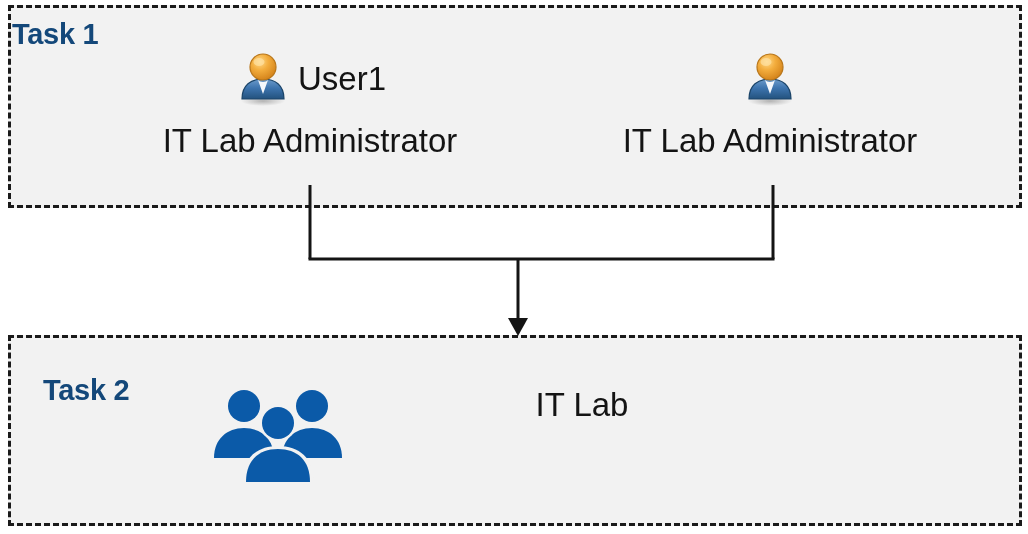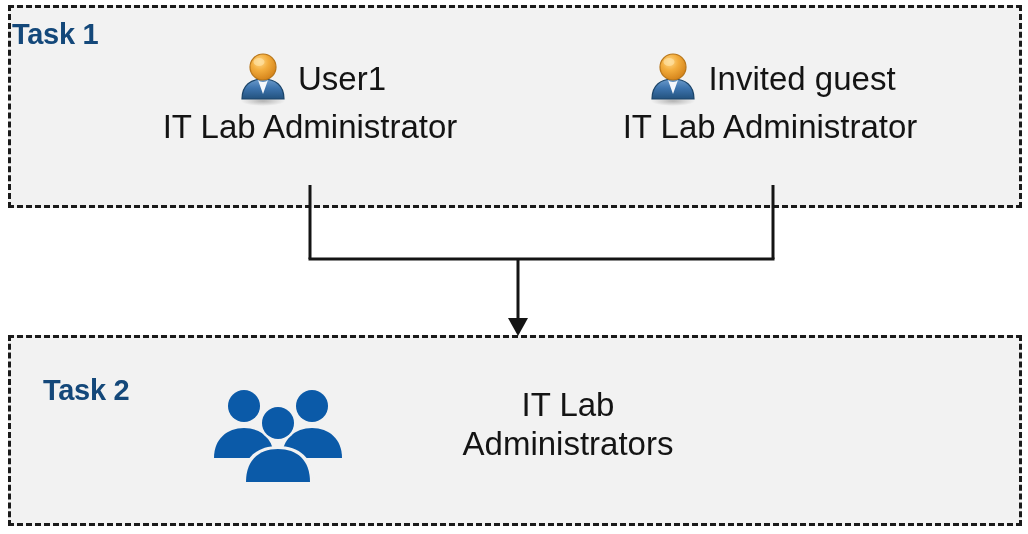--- a/index.html
+++ b/index.html
@@ -64,21 +64,21 @@
     font-size: 33px;
     color: #141414;
     white-space: nowrap;
     line-height: 1;
   }
   .person-role {
     font-size: 33px;
     color: #141414;
     white-space: nowrap;
     line-height: 1.05;
-    margin-top: 2px;
+    margin-top: 16px;
   }
   #person-user1 { left: 125px; top: 48px; width: 370px; }
   #person-guest { left: 585px; top: 48px; width: 370px; }
 
   
   .user-icon {
     position: relative;
     width: 58px;
     height: 58px;
     flex: 0 0 auto;
@@ -89,21 +89,21 @@
     position: absolute;
     left: 212px;
     top: 386px;
     width: 132px;
     height: 98px;
   }
 
   
   #group-label {
     position: absolute;
-    left: 378px;
+    left: 392px;
     top: 386px;
     width: 380px;
     text-align: center;
     font-size: 33px;
     color: #141414;
     line-height: 1.18;
   }
 
   
   #connectors {
@@ -176,21 +176,20 @@
               <stop offset="100%" stop-color="#666" stop-opacity="0"></stop>
             </radialGradient>
           </defs>
           <ellipse cx="29" cy="52" rx="22" ry="5" fill="url(#shadGrad2)"></ellipse>
           <path d="M8,50 C8,36 17,30 29,30 C41,30 50,36 50,50 Z" fill="url(#bodyGrad2)" stroke="#1C4569" stroke-width="1.2"></path>
           <path d="M24,31 L29,45 L34,31 C32,33.5 26,33.5 24,31 Z" fill="#F4F7FB"></path>
           <circle cx="29" cy="18" r="13" fill="url(#headGrad2)" stroke="#B8761A" stroke-width="1.2"></circle>
           <ellipse cx="25" cy="13" rx="5.5" ry="4" fill="#FFE3A8" opacity="0.65"></ellipse>
         </svg>
       </span>
-      <span class="person-name">Invited guest</span>
     </div>
     <div class="person-role">IT Lab Administrator</div>
   </div>
 
   <div id="task2-box" class="task-box"></div>
 
   <div id="task2-label" class="task-label">Task 2</div>
 
   <div id="group-icon">
     <svg width="132" height="98" viewBox="0 0 132 98" xmlns="http://www.w3.org/2000/svg">
@@ -205,21 +204,20 @@
         <circle cx="66" cy="36" r="19" fill="#F2F2F2"></circle>
         <circle cx="66" cy="37" r="16"></circle>
         <path d="M30,96 C30,72 45,60 66,60 C87,60 102,72 102,96 Z" fill="#F2F2F2"></path>
         <path d="M34,96 C34,74 47,63 66,63 C85,63 98,74 98,96 Z"></path>
       </g>
     </svg>
   </div>
 
   <div id="group-label">
     <div>IT Lab</div>
-    <div>Administrators</div>
   </div>
 
   <svg id="connectors" viewBox="0 0 1028 534" xmlns="http://www.w3.org/2000/svg">
     <g stroke="#141414" stroke-width="3" fill="none">
 
       <line x1="310" y1="185" x2="310" y2="259"></line>
 
       <line x1="773" y1="185" x2="773" y2="259"></line>
 
       <line x1="308.5" y1="259" x2="774.5" y2="259"></line>

